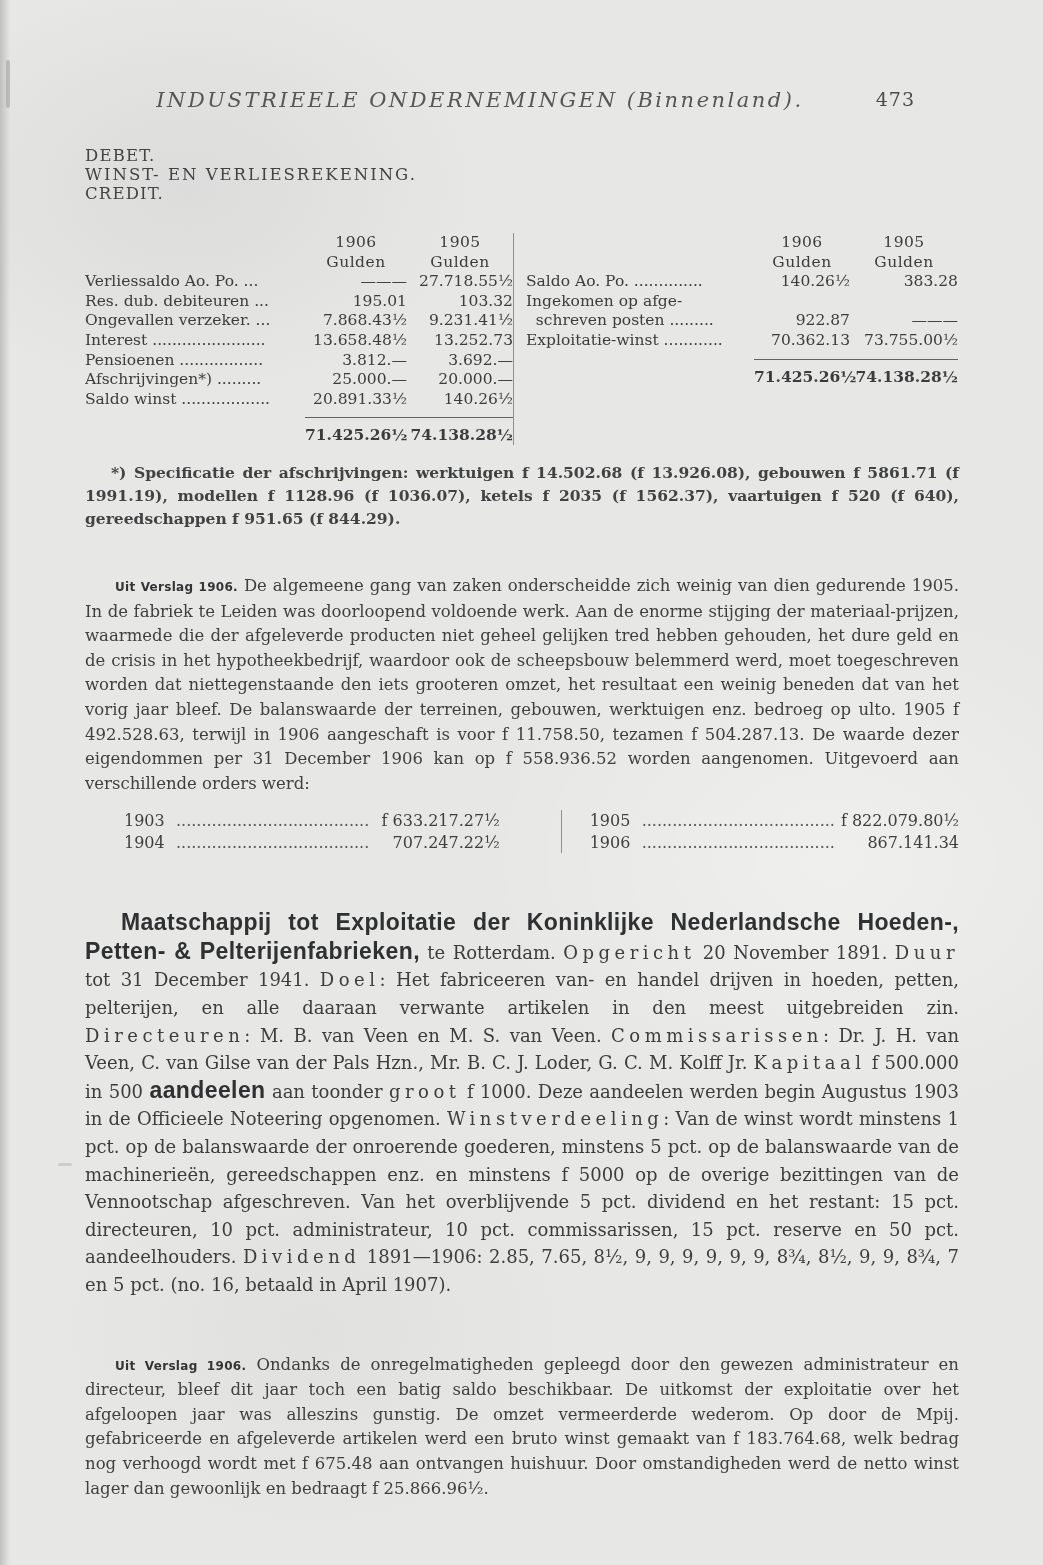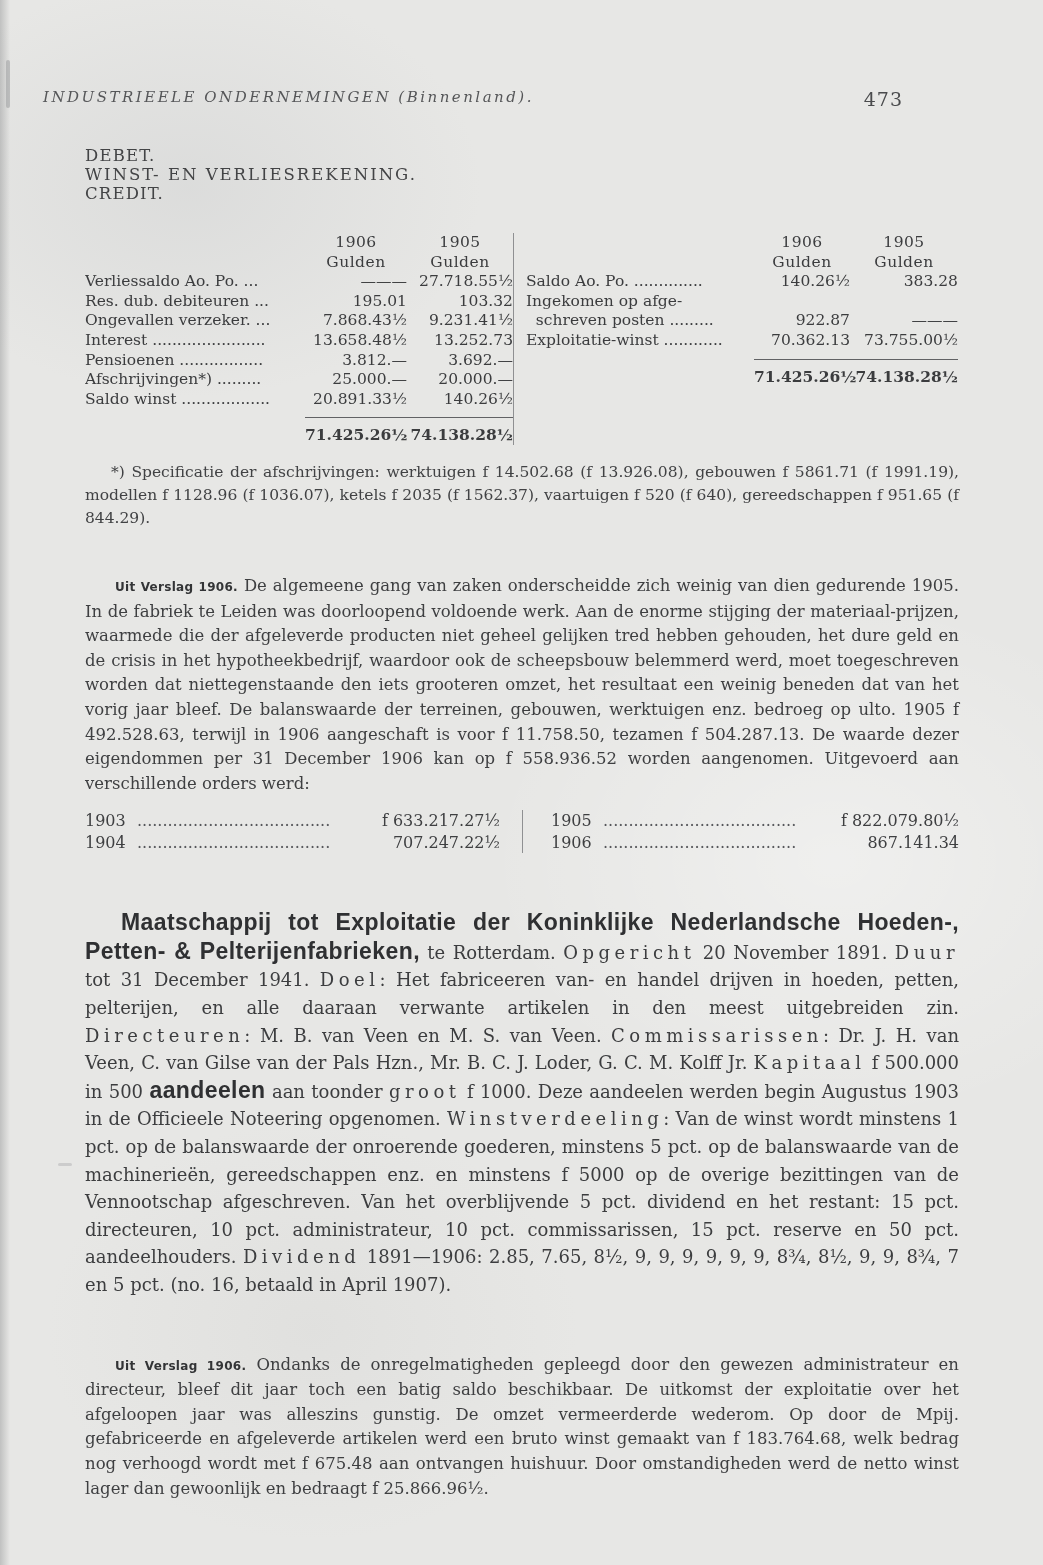--- a/index.html
+++ b/index.html
@@ -19,24 +19,24 @@
   }
   .edge-shadow{position:absolute;left:0;top:0;width:10px;height:100%;
     background:linear-gradient(90deg, rgba(120,122,124,.35), rgba(120,122,124,0));}
   .speck{position:absolute;background:#9a9c9e;border-radius:2px;opacity:.55;}
 
   .content{position:absolute;left:85px;right:84px;top:0;}
 
   
   .running-head{position:relative;margin-top:88px;height:30px;}
   .head-title{
-    display:block;text-align:left;transform:translateX(-42px);
-    font-style:italic;font-size:15px;letter-spacing:2.5px;color:#555658;
+    display:block;text-align:center;transform:translateX(-42px);
+    font-style:italic;font-size:21px;letter-spacing:2.5px;color:#555658;
   }
-  .page-num{position:absolute;right:56px;top:0;font-size:19px;color:#4a4b4d;letter-spacing:1px;}
+  .page-num{position:absolute;right:44px;top:0;font-size:19px;color:#4a4b4d;letter-spacing:1px;}
 
   
   .acct-head{display:flex;justify-content:space-between;align-items:baseline;margin-top:28px;
     font-size:16.5px;letter-spacing:1.2px;color:#434446;flex-direction:column;}
   .acct-head .mid{letter-spacing:2px;}
 
   
   .ledger{display:flex;margin-top:30px;font-size:15.5px;line-height:19.6px;color:#3b3c3e;}
   .half{box-sizing:border-box;}
   .half.left{width:428px;}
@@ -44,33 +44,33 @@
   .lrow{display:flex;align-items:baseline;}
   .lrow .lbl{flex:1 1 auto;white-space:nowrap;overflow:hidden;}
   .lrow .v{flex:0 0 auto;text-align:right;white-space:nowrap;}
   .half.left .v1{width:102px;} .half.left .v2{width:106px;}
   .half.right .v1{width:96px;} .half.right .v2{width:108px;}
   .lrow.hd .v{text-align:center;letter-spacing:.5px;}
   .lrow.totals{margin-top:8px;}
   .vals{display:flex;margin-left:auto;border-top:1.5px solid #616264;padding-top:7px;font-weight:bold;}
 
   
-  .footnote{margin-top:16px;font-size:15.5px;line-height:23px;text-align:justify;color:#414244;}
+  .footnote{margin-top:16px;font-size:15.5px;line-height:23px;text-align:justify;color:#414244;font-weight:bold;}
   .footnote p{margin:0;text-indent:26px;}
 
   
   .report{margin:0;margin-top:44px;font-size:16.5px;line-height:24.6px;text-align:justify;
     text-indent:30px;color:#3e3f41;}
   .report .rh{font-family:"DejaVu Sans", sans-serif;font-weight:bold;font-size:12px;
     letter-spacing:.3px;color:#333436;}
   .report.last{margin-top:54px;}
 
   
   .orders{display:flex;margin-top:14px;font-size:16px;line-height:21.5px;color:#3e3f41;}
-  .ocol{flex:1 1 50%;box-sizing:border-box;}
+  .ocol{flex:1 1 50%;box-sizing:border-box;margin-left:39px;}
   .ocol.l{padding-right:22px;}
   .ocol.r{border-left:1px solid #8f9092;padding-left:28px;}
   .orow{display:flex;align-items:baseline;}
   .orow .yr{flex:0 0 52px;}
   .orow .dots{flex:1 1 auto;overflow:hidden;white-space:nowrap;color:#55565a;}
   .orow .val{flex:0 0 auto;text-align:right;white-space:nowrap;}
 
   
   .company{margin:0;margin-top:56px;font-size:18px;line-height:27.6px;text-align:justify;
     text-indent:36px;color:#3c3d3f;}

